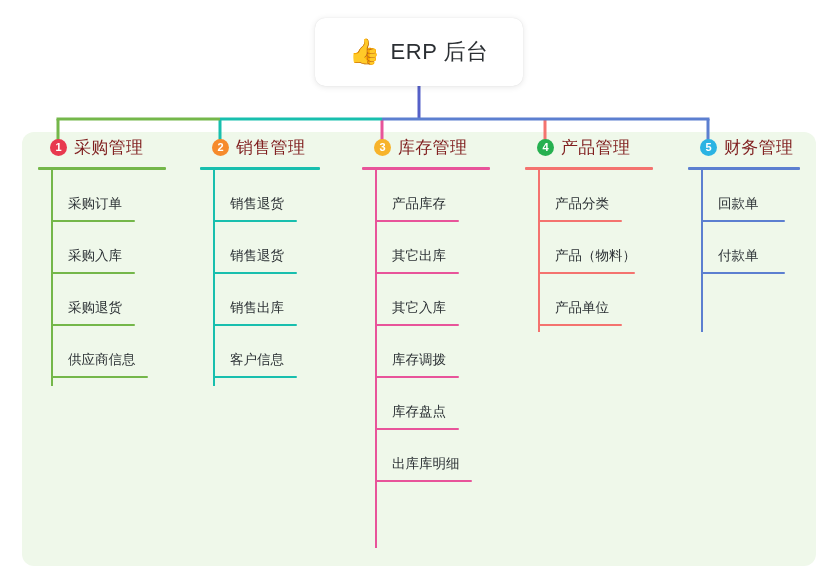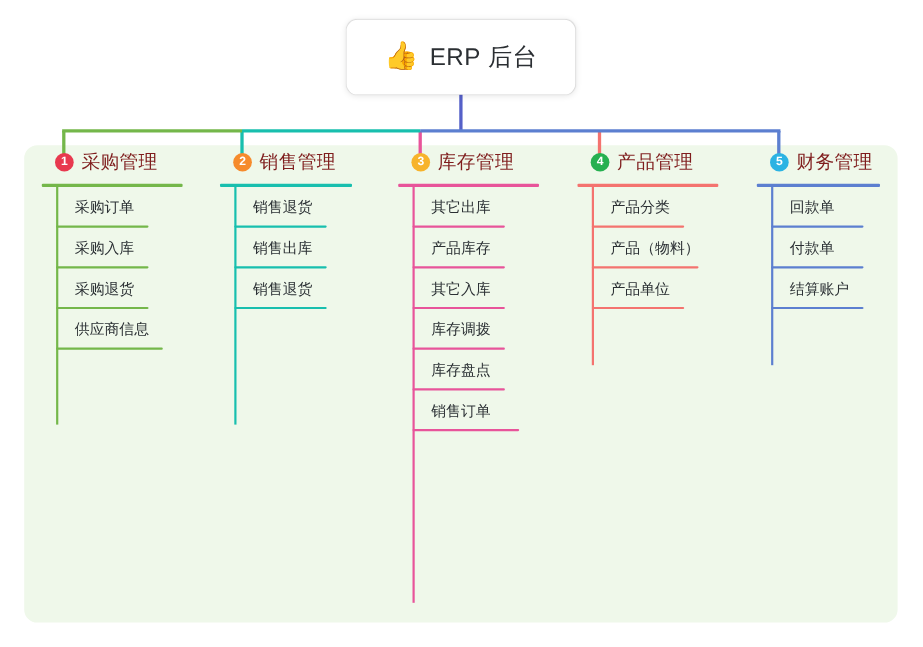--- a/index.html
+++ b/index.html
@@ -113,21 +113,21 @@
     padding-top: 0px;
   }
   .spine {
     position: absolute;
     left: 13px;
     top: 0;
     width: 2px;
   }
   .item {
     position: relative;
-    height: 37px;
+    height: 52px;
   }
   .item-label {
     position: absolute;
     left: 30px;
     bottom: 9px;
     font-size: 13.5px;
     color: #2b3034;
     white-space: nowrap;
   }
   .item-rule {
@@ -194,59 +194,63 @@
         <span class="col-title">销售管理</span>
       </div>
       <div class="head-rule" style="background: rgb(24, 191, 174); width: 120px;"></div>
       <div class="items">
         <div class="spine" style="background: rgb(24, 191, 174); height: 216px;"></div>
         <div class="item">
           <span class="item-label">销售退货</span>
           <div class="item-rule" style="background: rgb(24, 191, 174); width: 84px;"></div>
         </div>
         <div class="item">
+          <span class="item-label">销售退货</span>
+          <div class="item-rule" style="background: rgb(24, 191, 174); width: 84px;"></div>
+        </div>
+        <div class="item">
           <span class="item-label">销售出库</span>
           <div class="item-rule" style="background: rgb(24, 191, 174); width: 84px;"></div>
         </div>
         <div class="item">
-          <span class="item-label">销售退货</span>
+          <span class="item-label">客户信息</span>
           <div class="item-rule" style="background: rgb(24, 191, 174); width: 84px;"></div>
         </div>
       </div>
     </div>
     <div class="column" style="left: 340px;">
       <div class="col-head">
         <span class="badge" style="background: rgb(247, 179, 43);">3</span>
         <span class="col-title">库存管理</span>
       </div>
       <div class="head-rule" style="background: rgb(232, 84, 154); width: 128px;"></div>
       <div class="items">
         <div class="spine" style="background: rgb(232, 84, 154); height: 378px;"></div>
         <div class="item">
+          <span class="item-label">产品库存</span>
+          <div class="item-rule" style="background: rgb(232, 84, 154); width: 84px;"></div>
+        </div>
+        <div class="item">
           <span class="item-label">其它出库</span>
           <div class="item-rule" style="background: rgb(232, 84, 154); width: 84px;"></div>
         </div>
         <div class="item">
-          <span class="item-label">产品库存</span>
-          <div class="item-rule" style="background: rgb(232, 84, 154); width: 84px;"></div>
-        </div>
-        <div class="item">
           <span class="item-label">其它入库</span>
           <div class="item-rule" style="background: rgb(232, 84, 154); width: 84px;"></div>
         </div>
         <div class="item">
           <span class="item-label">库存调拨</span>
           <div class="item-rule" style="background: rgb(232, 84, 154); width: 84px;"></div>
         </div>
         <div class="item">
           <span class="item-label">库存盘点</span>
           <div class="item-rule" style="background: rgb(232, 84, 154); width: 84px;"></div>
         </div>
         <div class="item">
-          <span class="item-label">销售订单</span>
+          <span class="item-label">出库库明细</span>
           <div class="item-rule" style="background: rgb(232, 84, 154); width: 97px;"></div>
         </div>
       </div>
     </div>
     <div class="column" style="left: 503px;">
       <div class="col-head">
         <span class="badge" style="background: rgb(38, 176, 80);">4</span>
         <span class="col-title">产品管理</span>
       </div>
       <div class="head-rule" style="background: rgb(244, 115, 111); width: 128px;"></div>
@@ -275,19 +279,15 @@
       <div class="items">
         <div class="spine" style="background: rgb(92, 127, 208); height: 162px;"></div>
         <div class="item">
           <span class="item-label">回款单</span>
           <div class="item-rule" style="background: rgb(92, 127, 208); width: 84px;"></div>
         </div>
         <div class="item">
           <span class="item-label">付款单</span>
           <div class="item-rule" style="background: rgb(92, 127, 208); width: 84px;"></div>
         </div>
-        <div class="item">
-          <span class="item-label">结算账户</span>
-          <div class="item-rule" style="background: rgb(92, 127, 208); width: 84px;"></div>
-        </div>
       </div>
     </div>
   </div>
 
 </body></html>

